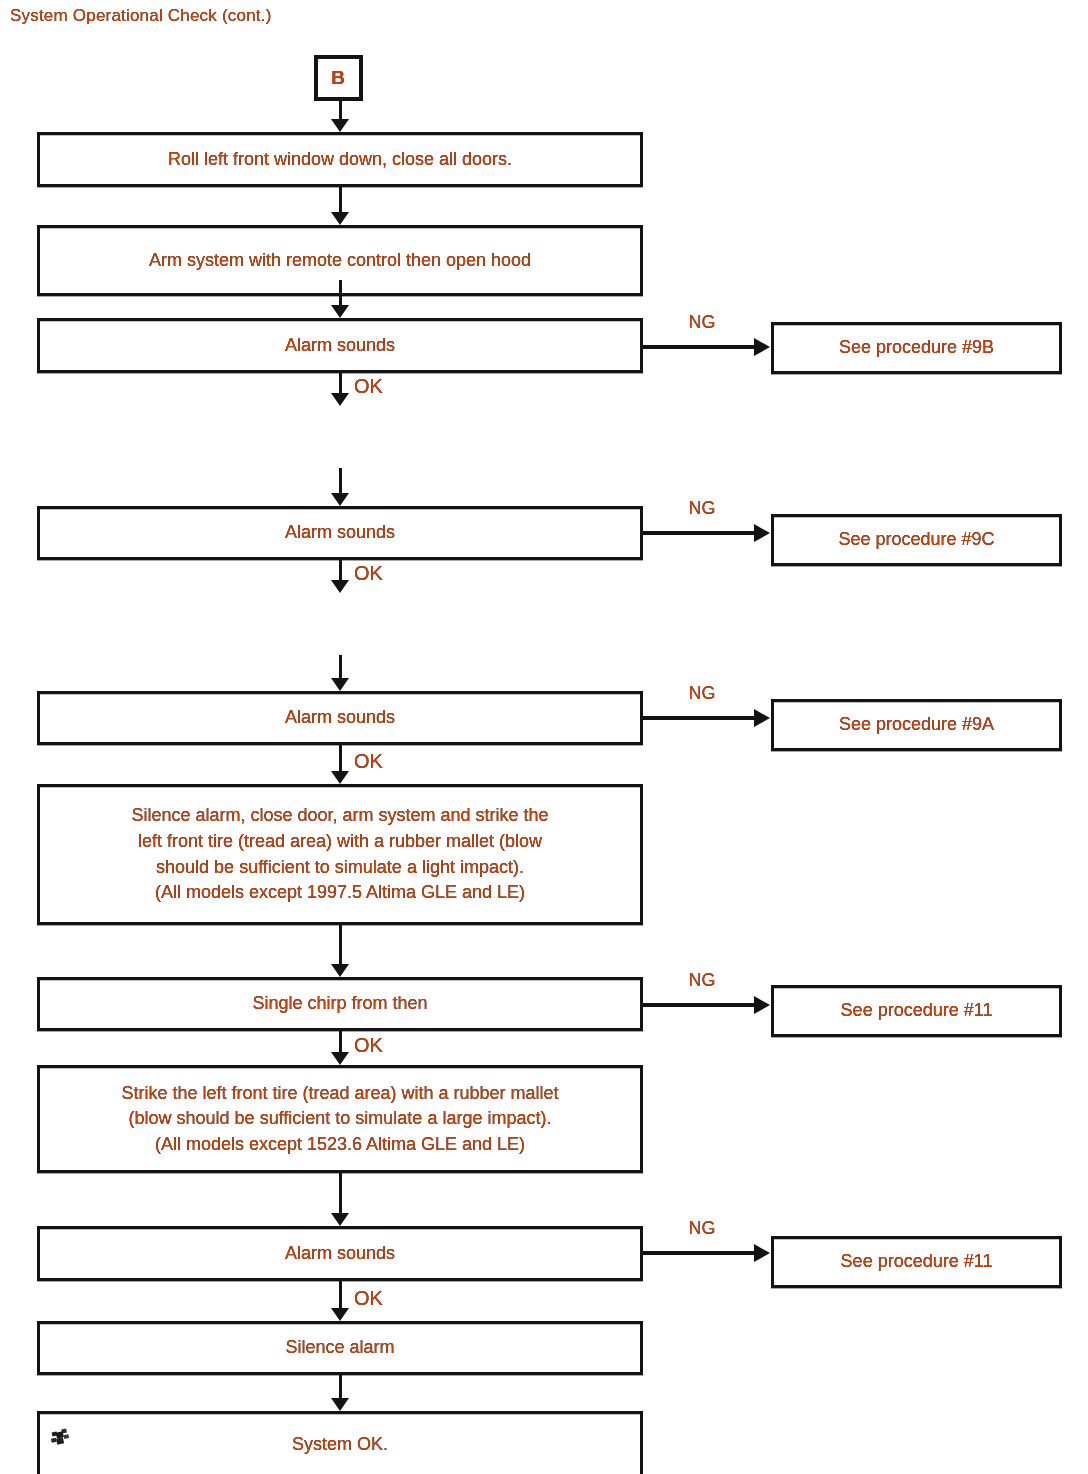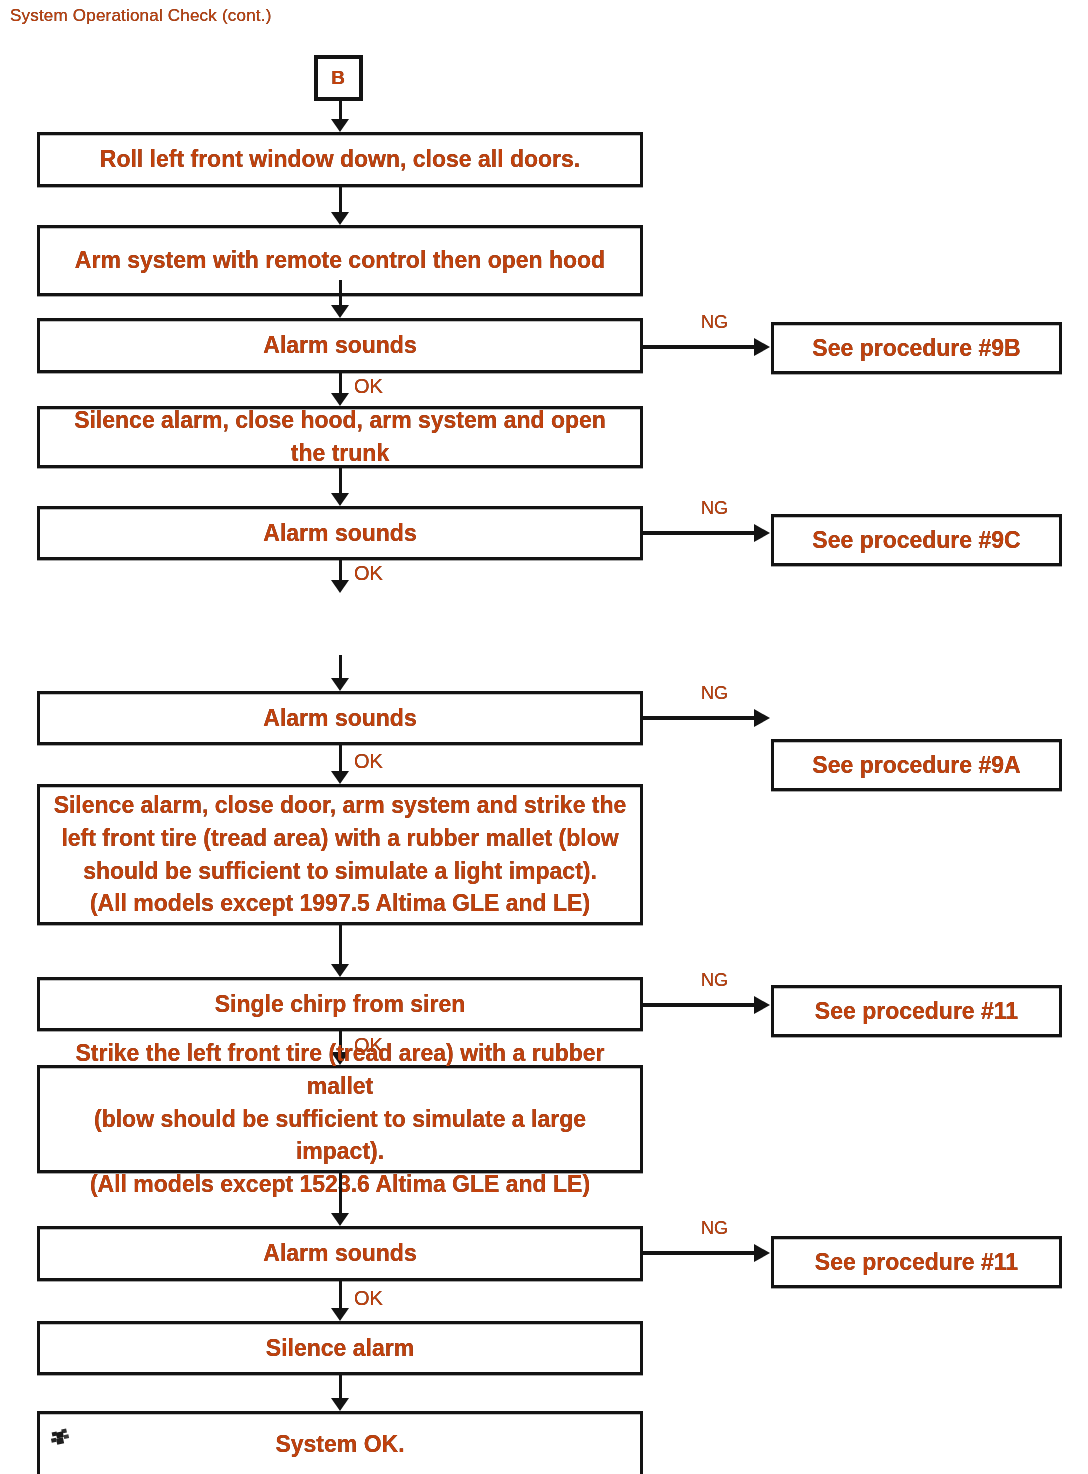--- a/index.html
+++ b/index.html
@@ -19,25 +19,24 @@
   .node{
     position:absolute;
     border:3px solid #131313;
     background:#fff;
     display:flex;align-items:center;justify-content:center;
     text-align:center;
     box-sizing:border-box;
     box-shadow:0 1px 0 rgba(0,0,0,.35), inset 0 1px 0 rgba(0,0,0,.25);
   }
   .node .txt{
-    font-size:23px;line-height:1.42;
+    font-size:18px;line-height:1.42;
     white-space:pre-line;
     text-shadow:0 0 .5px #1a1a1a;
     padding:2px 8px;
-    font-weight:bold;
   }
   .main{left:37px;width:606px;}
   .side{left:771px;width:291px;height:52px;margin-top:6px;}
   .connector{
     left:314px;top:55px;width:49px;height:46px;
     border-width:4px;
     box-shadow:none;
   }
   .connector .txt{font-size:19px;font-weight:bold;letter-spacing:1px;}
   .varrow{
@@ -60,21 +59,21 @@
     width:0;height:0;flex:0 0 auto;
     border-top:9px solid transparent;
     border-bottom:9px solid transparent;
     border-left:16px solid #131313;
   }
   .oklabel{
     position:absolute;left:354px;
     font-size:20px;text-shadow:0 0 .5px #1a1a1a;
   }
   .nglabel{
-    position:absolute;left:676px;width:52px;text-align:right;
+    position:absolute;left:676px;width:52px;text-align:center;
     font-size:18px;text-shadow:0 0 .5px #1a1a1a;
   }
   .smudge{
     position:absolute;left:52px;top:1432px;width:5px;height:4px;background:#1d1d1d;
     transform:rotate(-12deg);
     box-shadow:5px 2px 0 1px #181818, 10px -1px 0 0 #303030,
                -2px 6px 0 0 #262626, 4px 8px 0 1px #1f1f1f, 11px 5px 0 0 #3a3a3a;
   }
 </style>
 </head>
@@ -118,24 +117,20 @@
     </div>
   <div class="node side" style="top:316px">
     <span class="txt">See procedure #9B</span>
   </div>
   <div class="varrow" style="top:373px;height:33px">
       <i class="shaft"></i>
       <i class="head"></i>
     </div>
   <div class="oklabel" style="top:375px">OK</div>
 
-  <div class="node main" style="top:406px;height:62px">
-    <span class="txt">Silence alarm, close hood, arm system and open
-the trunk</span>
-  </div>
   <div class="varrow" style="top:468px;height:38px">
       <i class="shaft"></i>
       <i class="head"></i>
     </div>
 
   <div class="node main" style="top:506px;height:54px">
     <span class="txt">Alarm sounds</span>
   </div>
   <div class="nglabel" style="top:498px">NG</div>
   <div class="harrow" style="top:524px">
@@ -157,42 +152,42 @@
     </div>
 
   <div class="node main" style="top:691px;height:54px">
     <span class="txt">Alarm sounds</span>
   </div>
   <div class="nglabel" style="top:683px">NG</div>
   <div class="harrow" style="top:709px">
       <i class="shaft"></i>
       <i class="head"></i>
     </div>
-  <div class="node side" style="top:733px">
+  <div class="node side" style="top:693px">
     <span class="txt">See procedure #9A</span>
   </div>
   <div class="varrow" style="top:745px;height:39px">
       <i class="shaft"></i>
       <i class="head"></i>
     </div>
   <div class="oklabel" style="top:750px">OK</div>
 
   <div class="node main" style="top:784px;height:141px">
     <span class="txt">Silence alarm, close door, arm system and strike the
 left front tire (tread area) with a rubber mallet (blow
 should be sufficient to simulate a light impact).
 (All models except 1997.5 Altima GLE and LE)</span>
   </div>
   <div class="varrow" style="top:925px;height:52px">
       <i class="shaft"></i>
       <i class="head"></i>
     </div>
 
   <div class="node main" style="top:977px;height:54px">
-    <span class="txt">Single chirp from siren</span>
+    <span class="txt">Single chirp from then</span>
   </div>
   <div class="nglabel" style="top:970px">NG</div>
   <div class="harrow" style="top:996px">
       <i class="shaft"></i>
       <i class="head"></i>
     </div>
   <div class="node side" style="top:979px">
     <span class="txt">See procedure #11</span>
   </div>
   <div class="varrow" style="top:1031px;height:34px">

